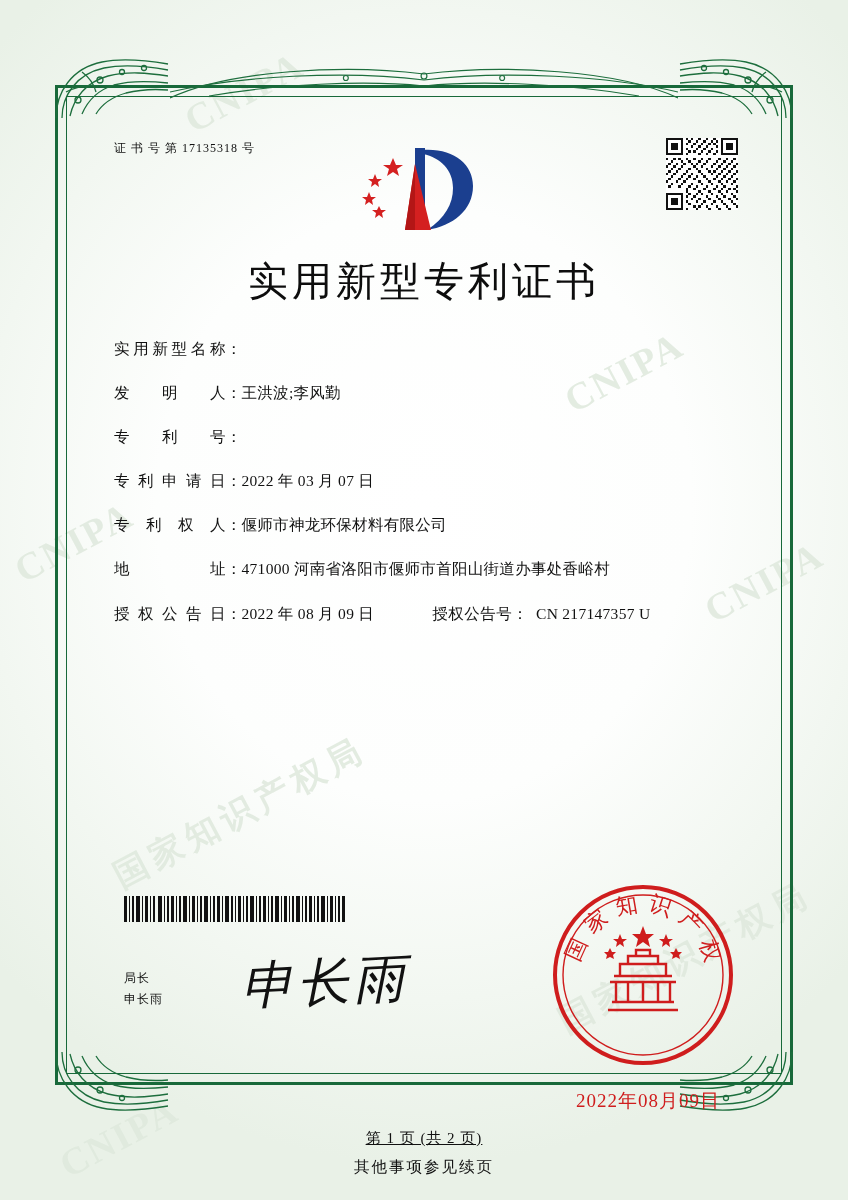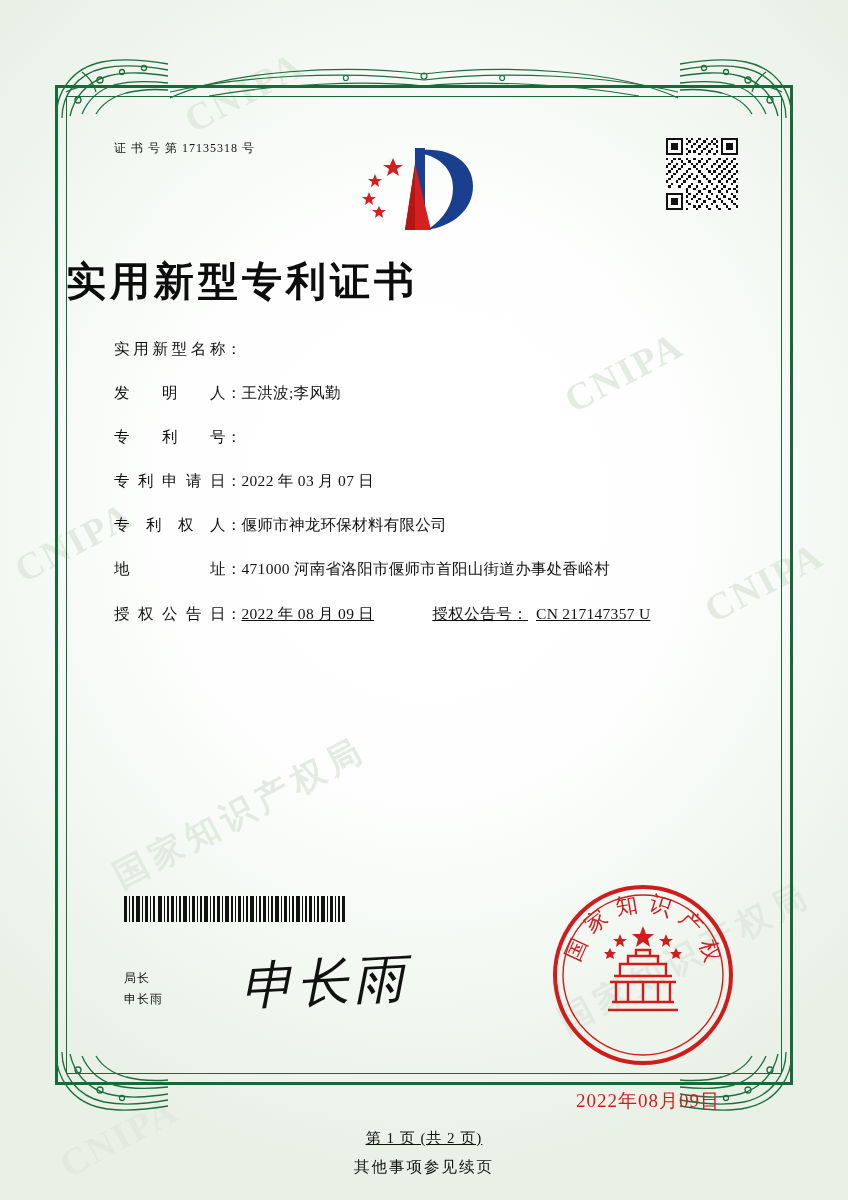--- a/index.html
+++ b/index.html
@@ -88,23 +88,23 @@
   #emblem {
     position: absolute;
     left: 50%; top: 48px;
     transform: translateX(-50%);
     width: 150px; height: 92px;
   }
 
   #doc-title {
     position: absolute;
     left: 0; right: 0; top: 158px;
-    text-align: left;
+    text-align: center;
     font-size: 40px;
-    font-weight: bold;
+    font-weight: normal;
     letter-spacing: 4px;
     color: #0d0d0d;
     font-family: "DejaVu Serif", "Liberation Serif", serif;
   }
 
   #fields {
     position: absolute;
     left: 48px; right: 40px; top: 244px;
     font-size: 15.5px;
     color: #111;
@@ -119,21 +119,21 @@
     flex: 0 0 112px;
     letter-spacing: 0.5px;
     display: flex;
     justify-content: space-between;
   }
   .f-label span { display: inline-block; }
   .f-colon { flex: 0 0 10px; }
   .f-value { flex: 1 1 auto; letter-spacing: 0.3px; }
   .f-value.mono { font-family: "Liberation Serif", serif; }
 
-  .inline-pair { display: flex; align-items: baseline; text-decoration: underline; }
+  .inline-pair { display: flex; align-items: baseline; }
   .inline-pair .sub-label { letter-spacing: 0.5px; }
   .inline-pair .sub-value { margin-left: 8px; }
   .gap { width: 58px; }
 
   #paragraphs {
     position: absolute;
     left: 48px; right: 38px; top: 452px;
     font-size: 15.5px;
     line-height: 1.95;
     color: #111;

